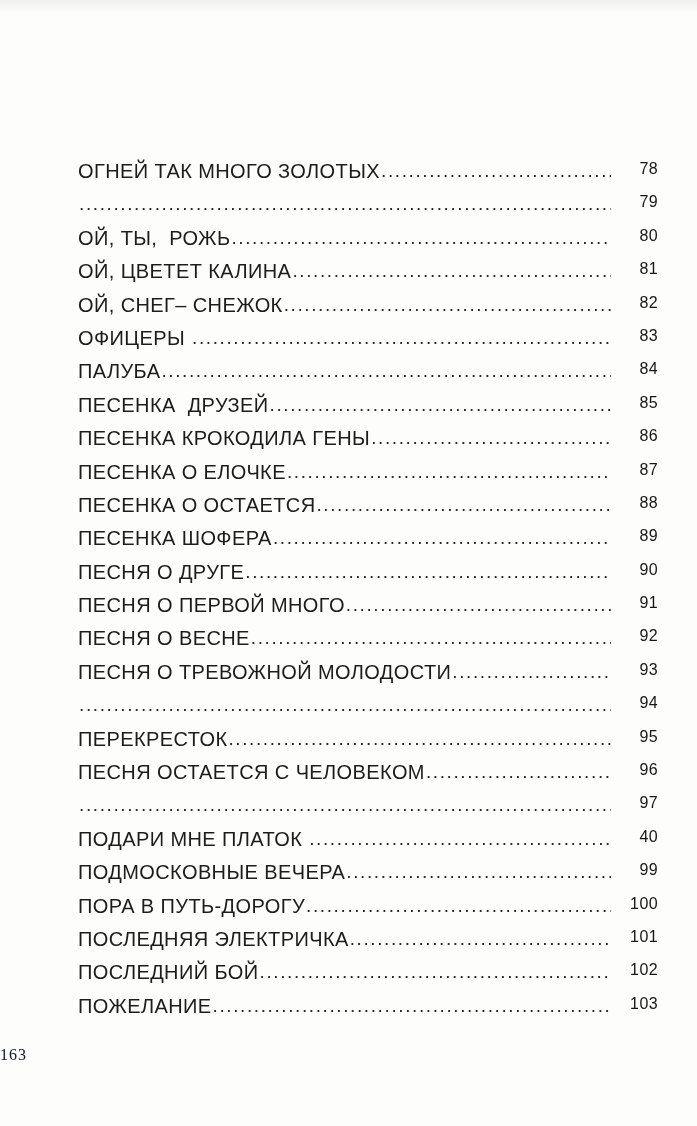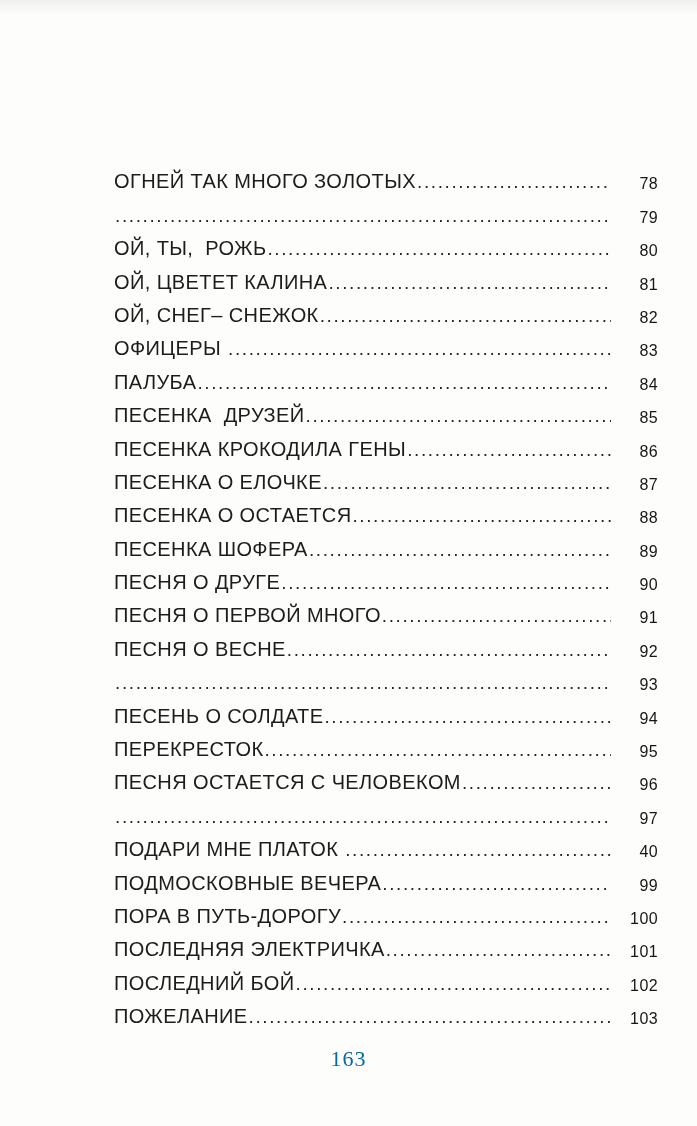--- a/index.html
+++ b/index.html
@@ -23,26 +23,25 @@
     pointer-events: none;
   }
   .toc {
     position: absolute;
     top: 160px;
     left: 78px;
     width: 580px;
   }
   .toc-row {
     display: flex;
-    align-items: flex-end;
+    align-items: flex-start;
     height: 33.4px;
     font-size: 20px;
     letter-spacing: 0.4px;
     color: #1c1c1c;
-    margin-left: 36px;
   }
   .toc-title {
     white-space: pre;       
     flex: 0 0 auto;
   }
   .toc-leader {
     flex: 1 1 auto;
     overflow: hidden;
     white-space: nowrap;
     letter-spacing: 1.6px;
@@ -56,24 +55,24 @@
     text-align: right;
     padding-left: 5px;
     font-size: 16px;
     color: #161616;
   }
   .folio {
     position: absolute;
     top: 1046px;
     left: 0;
     width: 100%;
-    text-align: center;
+    text-align: left;
     font-family: "Liberation Serif", serif;
-    font-size: 22px;
-    color: #0369a1;
+    font-size: 16px;
+    color: #0f172a;
     letter-spacing: 1px;
   }
 </style>
 </head>
 <body>
 
 <div class="scan-edge"></div>
 
 <div class="toc" id="toc-list">
     <div class="toc-row">
@@ -144,25 +143,25 @@
       <span class="toc-title">ПЕСНЯ О ПЕРВОЙ МНОГО</span>
       <span class="toc-leader">..............................................................................................................</span>
       <span class="toc-page">91</span>
     </div>
     <div class="toc-row">
       <span class="toc-title">ПЕСНЯ О ВЕСНЕ</span>
       <span class="toc-leader">..............................................................................................................</span>
       <span class="toc-page">92</span>
     </div>
     <div class="toc-row">
+      <span class="toc-title">ПЕСНЯ О ТРЕВОЖНОЙ МОЛОДОСТИ</span>
       <span class="toc-leader">..............................................................................................................</span>
       <span class="toc-page">93</span>
     </div>
     <div class="toc-row">
-      <span class="toc-title">ПЕСЕНЬ О СОЛДАТЕ</span>
       <span class="toc-leader">..............................................................................................................</span>
       <span class="toc-page">94</span>
     </div>
     <div class="toc-row">
       <span class="toc-title">ПЕРЕКРЕСТОК</span>
       <span class="toc-leader">..............................................................................................................</span>
       <span class="toc-page">95</span>
     </div>
     <div class="toc-row">
       <span class="toc-title">ПЕСНЯ ОСТАЕТСЯ С ЧЕЛОВЕКОМ</span>

